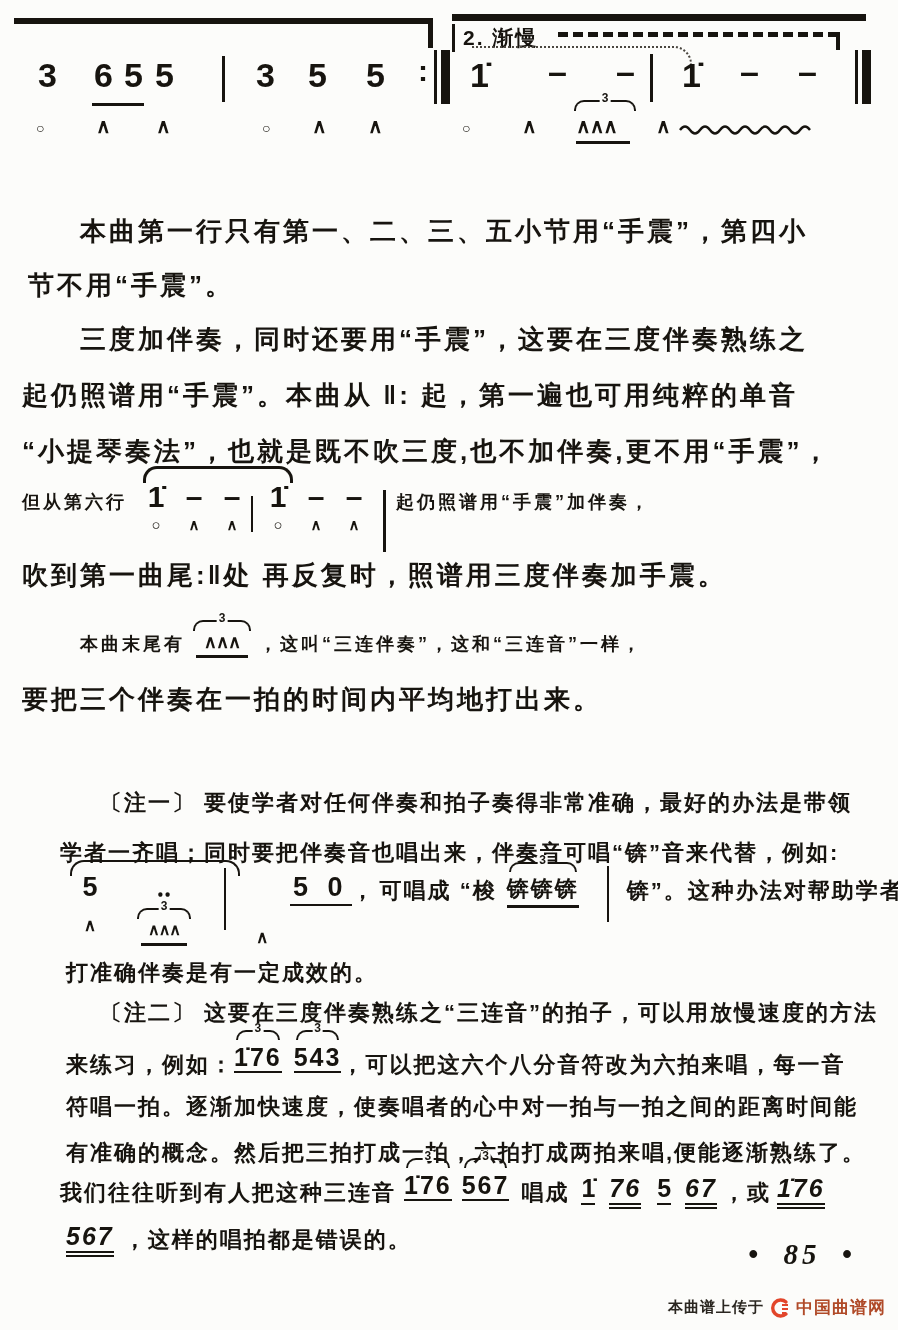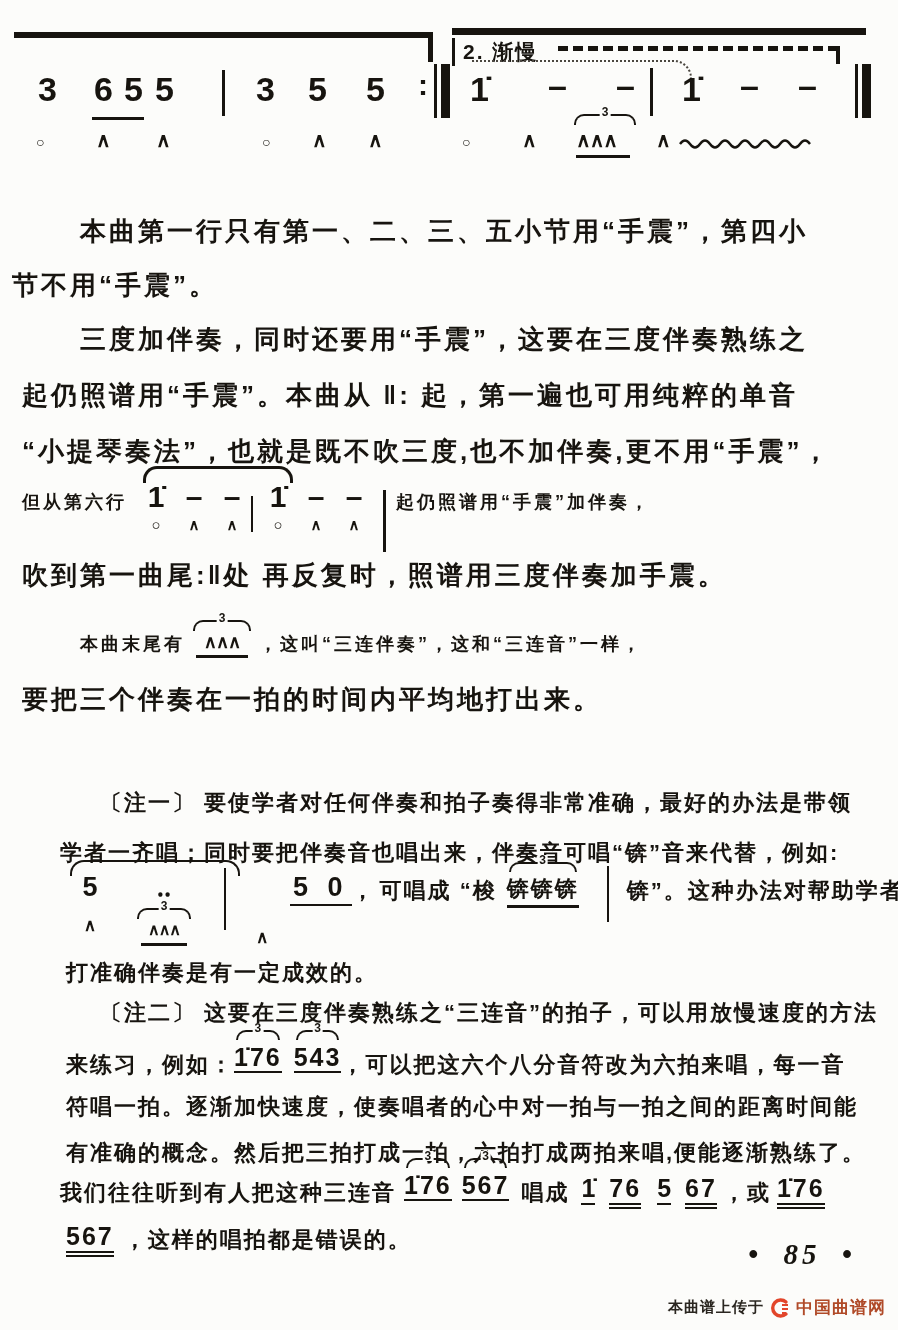--- a/index.html
+++ b/index.html
@@ -37,39 +37,39 @@
   .tri-unit .tri-arc{width:56px;}
   .tri-sym{font-size:18px;font-weight:700;letter-spacing:-1px;line-height:22px;}
   .tri-ul{width:52px;height:3px;background:#17140f;margin-top:2px;}
   
   .exwrap{position:relative;display:inline-flex;align-items:flex-start;}
   .ecell{display:inline-flex;flex-direction:column;align-items:center;}
   .enote{font-size:27px;font-weight:700;line-height:30px;}
   .esym{font-size:17px;font-weight:700;line-height:20px;}
   .ebar{width:2px;height:62px;background:#17140f;}
   .u1{border-bottom:2px solid #17140f;}
-  .u2{border-bottom:6px double #17140f;}
+  .u2{border-bottom:6px double #17140f;font-style:italic;}
   
   .mfrag{position:relative;display:inline-flex;flex-direction:column;align-items:center;padding-top:13px;}
   .mfrag .tri-arc{position:absolute;top:0;left:2px;right:2px;height:8px;}
   .mfrag .fnum{font-size:25px;font-weight:700;letter-spacing:2px;line-height:28px;}
   .wavy-svg{position:absolute;}
   
   .pageno{position:absolute;font-family:"Liberation Serif",serif;font-style:italic;font-weight:700;
           font-size:29px;letter-spacing:4px;word-spacing:10px;}
   .wm{position:absolute;display:flex;align-items:center;}
   .wm-prefix{font-size:15px;font-weight:700;color:#2a2620;letter-spacing:1px;}
   .wm-site{font-size:17px;font-weight:800;color:#b04a28;letter-spacing:1px;}
 </style>
 </head>
 <body>
 
 <div class="page">
 
-  <div class="abs" style="left:0;top:16px;width:898px;height:168px;">
+  <div class="abs" style="left:0;top:2px;width:898px;height:168px;">
     <div class="bar" style="left:14px;top:16px;width:416px;height:6px;"></div>
     <div class="bar" style="left:428px;top:16px;width:5px;height:30px;"></div>
     <div class="bar" style="left:452px;top:12px;width:414px;height:7px;"></div>
     <div class="bar" style="left:452px;top:22px;width:3px;height:28px;"></div>
     <div class="volta-label" style="left:463px;top:22px;">2. 渐慢</div>
     <div class="dash-line" style="left:558px;top:30px;width:280px;"></div>
     <div class="bar" style="left:836px;top:30px;width:4px;height:18px;"></div>
     <div class="dot-slur" style="left:472px;top:44px;width:218px;height:18px;"></div>
 
     <span class="snote" style="left:38px;top:54px;">3</span>
@@ -107,21 +107,21 @@
     </span>
     <span class="ssym" style="left:576px;top:112px;letter-spacing:-1px;">∧∧∧</span>
     <div class="u-line" style="left:576px;top:139px;width:54px;"></div>
     <span class="ssym" style="left:656px;top:112px;">∧</span>
     <svg class="wavy-svg" style="left:678px;top:119px;" width="134" height="14" viewBox="0 0 134 14">
       <path d="M2 9 Q7 2 12 9 T22 9 T32 9 T42 9 T52 9 T62 9 T72 9 T82 9 T92 9 T102 9 T112 9 T122 9 T132 9" fill="none" stroke="#17140f" stroke-width="2.4"></path>
     </svg>
   </div>
 
   <div class="mline" style="left:80px;top:214px;">本曲第一行只有第一、二、三、五小节用“手震”，第四小</div>
-  <div class="mline" style="left:12px;top:268px;">节不用“手震”。</div>
+  <div class="mline" style="left:28px;top:268px;">节不用“手震”。</div>
 
   <div class="mline" style="left:80px;top:322px;">三度加伴奏，同时还要用“手震”，这要在三度伴奏熟练之</div>
   <div class="mline" style="left:22px;top:378px;">起仍照谱用“手震”。本曲从 ‖: 起，第一遍也可用纯粹的单音</div>
   <div class="mline" style="left:22px;top:434px;">“小提琴奏法”，也就是既不吹三度,也不加伴奏,更不用“手震”，</div>
 
   <div class="row" style="left:22px;top:466px;height:90px;">
     <span class="mtxt" style="padding-top:24px;">但从第六行</span>
     <span class="notation">
       <span class="slur" style="left:6px;top:0;width:144px;"></span>
       <span class="ncell">

